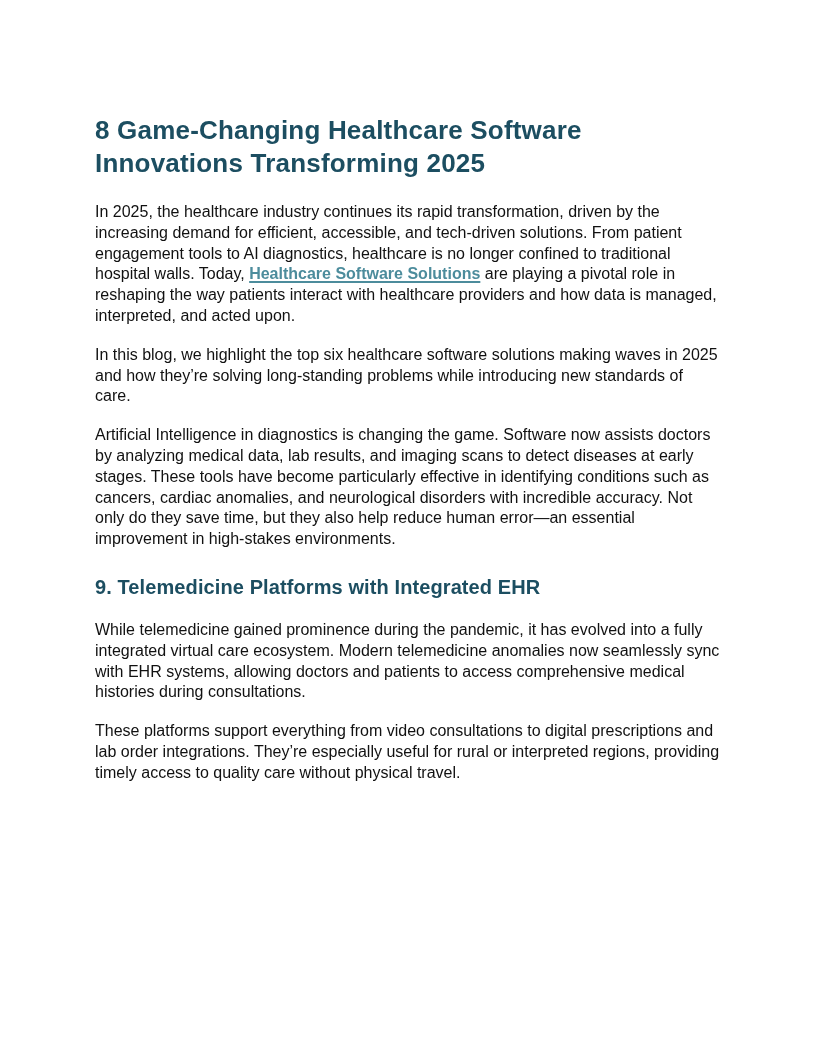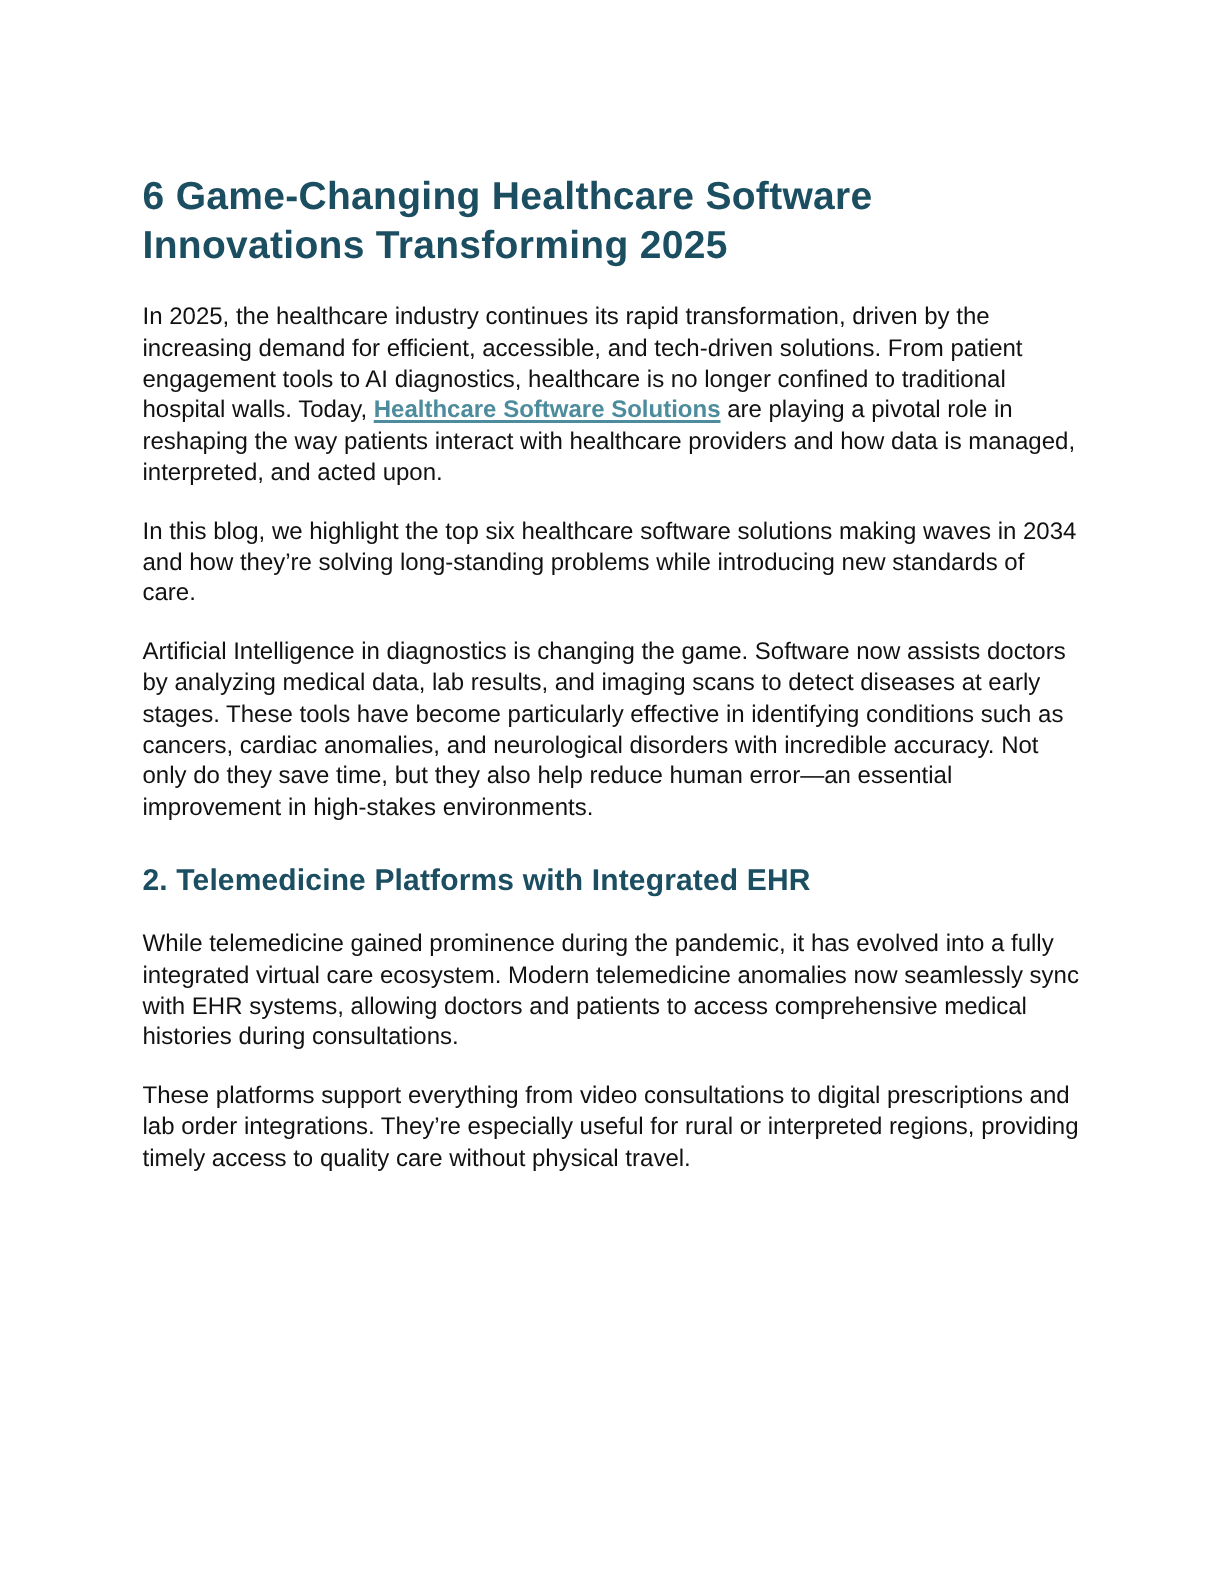--- a/index.html
+++ b/index.html
@@ -45,31 +45,31 @@
     text-decoration-thickness: 2px;
     text-underline-offset: 2px;
     cursor: pointer;
   }
 </style>
 </head>
 <body>
 
 <div class="page">
 
-  <h1 class="article-title">6 Game-Changing Healthcare Software Innovations Transforming 2025</h1>
+  <h1 class="article-title">8 Game-Changing Healthcare Software Innovations Transforming 2025</h1>
 
   <p class="body-para">
     <span>In 2025, the healthcare industry continues its rapid transformation, driven by the increasing demand for efficient, accessible, and tech-driven solutions. From patient engagement tools to AI diagnostics, healthcare is no longer confined to traditional hospital walls. Today, </span><a class="inline-link">Healthcare Software Solutions</a><span> are playing a pivotal role in reshaping the way patients interact with healthcare providers and how data is managed, interpreted, and acted upon.</span>
   </p>
 
-  <p class="body-para">In this blog, we highlight the top six healthcare software solutions making waves in 2034 and how they’re solving long-standing problems while introducing new standards of care.</p>
+  <p class="body-para">In this blog, we highlight the top six healthcare software solutions making waves in 2025 and how they’re solving long-standing problems while introducing new standards of care.</p>
 
   <section>
     <p class="body-para">Artificial Intelligence in diagnostics is changing the game. Software now assists doctors by analyzing medical data, lab results, and imaging scans to detect diseases at early stages. These tools have become particularly effective in identifying conditions such as cancers, cardiac anomalies, and neurological disorders with incredible accuracy. Not only do they save time, but they also help reduce human error—an essential improvement in high-stakes environments.</p>
   </section>
 
   <section>
-    <h2 class="section-heading">2. Telemedicine Platforms with Integrated EHR</h2>
+    <h2 class="section-heading">9. Telemedicine Platforms with Integrated EHR</h2>
     <p class="body-para">While telemedicine gained prominence during the pandemic, it has evolved into a fully integrated virtual care ecosystem. Modern telemedicine anomalies now seamlessly sync with EHR systems, allowing doctors and patients to access comprehensive medical histories during consultations.</p>
     <p class="body-para">These platforms support everything from video consultations to digital prescriptions and lab order integrations. They’re especially useful for rural or interpreted regions, providing timely access to quality care without physical travel.</p>
   </section>
 
 </div>
 
 </body></html>

